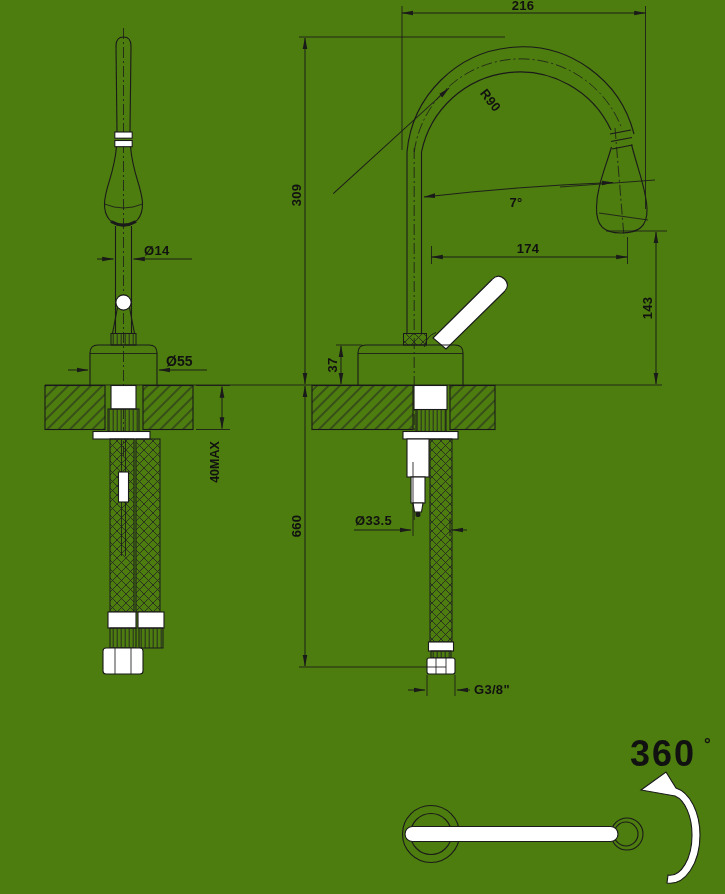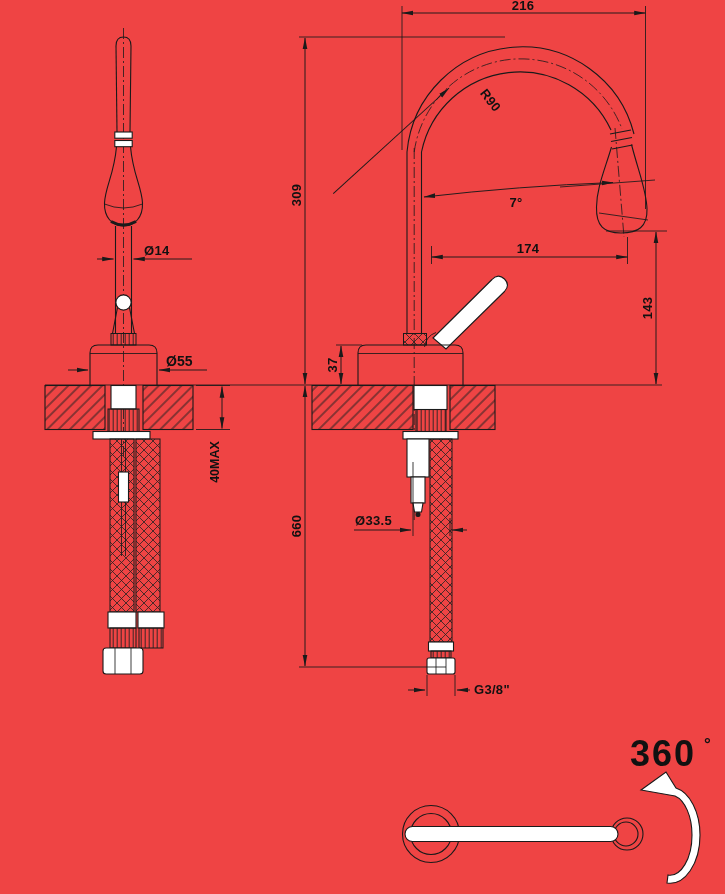--- a/index.html
+++ b/index.html
@@ -1,16 +1,16 @@
 <!DOCTYPE html>
 <html><head>
 <meta charset="utf-8">
 <style>
   html,body{margin:0;padding:0;background:#ffffff;}
-  .page{width:725px;height:894px;position:relative;background:#ef4444;overflow:hidden;}
+  .page{width:725px;height:894px;position:relative;background:#4d7c0f;overflow:hidden;}
   svg{display:block;}
   .dim{font-family:"Liberation Sans",sans-serif;font-weight:bold;font-size:13px;fill:#111;letter-spacing:.3px;}
   .dim-sm{font-family:"Liberation Sans",sans-serif;font-weight:bold;font-size:12.5px;fill:#111;}
   .dim-lg{font-family:"Liberation Sans",sans-serif;font-weight:bold;font-size:14px;fill:#111;}
   .big{font-family:"Liberation Sans",sans-serif;font-weight:bold;font-size:36px;fill:#111;letter-spacing:2px;}
   .big-deg{font-family:"Liberation Sans",sans-serif;font-weight:bold;font-size:17px;fill:#111;}
   .outline{stroke:#1a1a1a;stroke-width:1.1;fill:none;}
   .outline-w{stroke:#1a1a1a;stroke-width:1.1;fill:#fff;}
   .thin{stroke:#1a1a1a;stroke-width:.85;fill:none;}
   .dimline{stroke:#1a1a1a;stroke-width:.95;fill:none;}

